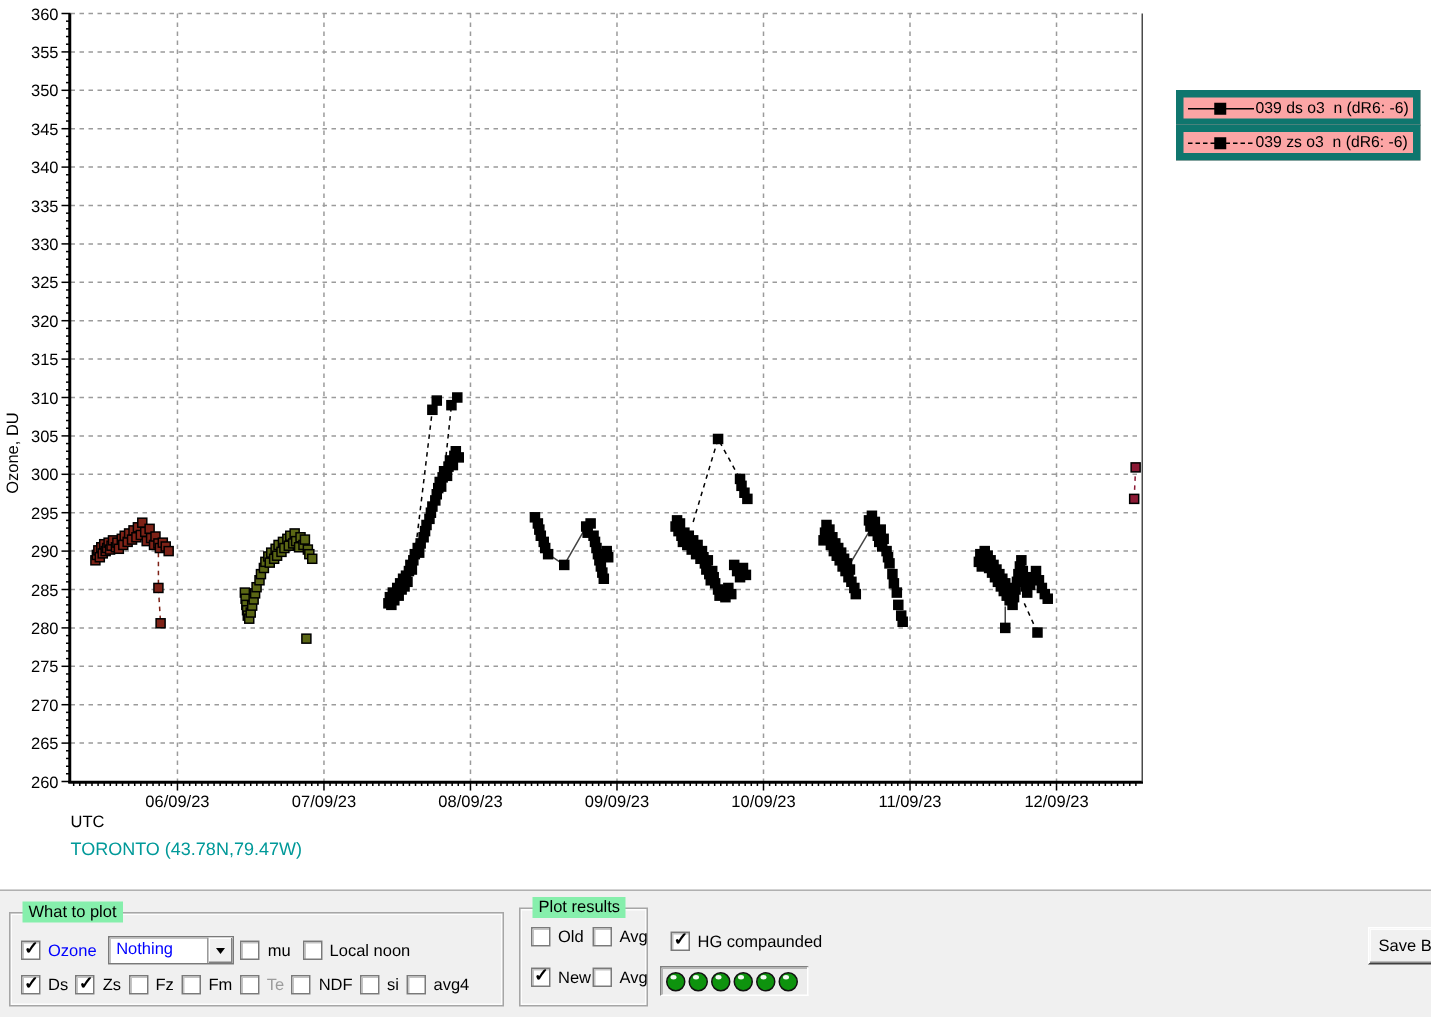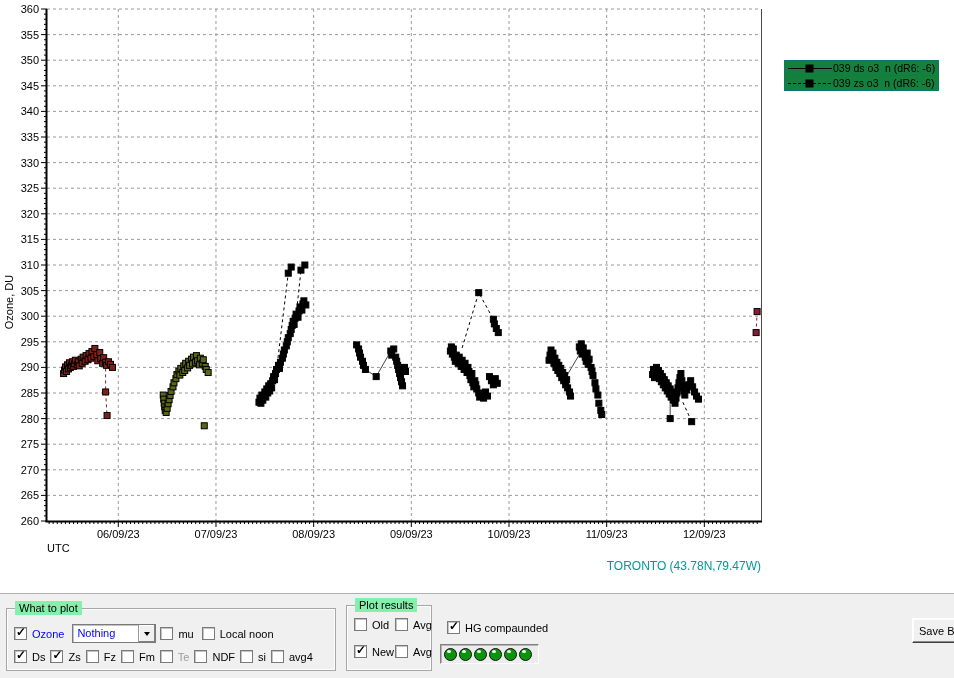--- a/index.html
+++ b/index.html
@@ -3,23 +3,23 @@
 <meta charset="utf-8">
 <style>
   html,body{margin:0;padding:0;background:#fff}
   #app{position:relative;width:954px;height:678px;overflow:hidden;background:#fff;
        font-family:"Liberation Sans",sans-serif;font-size:11px;color:#000}
   #chart-region{position:absolute;left:0;top:0;width:954px;height:593px;background:#fff}
   #chart-svg{position:absolute;left:0;top:0}
   #ylab{position:absolute;left:-21px;top:296px;width:60px;text-align:center;
         transform:rotate(-90deg);font-size:11px;white-space:nowrap}
   #xlab{position:absolute;left:47px;top:542px;width:714px;text-align:left;font-size:11px}
-  #station{position:absolute;left:47px;top:559px;width:714px;text-align:right;font-size:12px}
+  #station{position:absolute;left:47px;top:559px;width:714px;text-align:left;font-size:12px}
   #legend{position:absolute;left:784px;top:60px}
-  .legend-entry{display:flex;align-items:center;height:14px;border:1px solid #0f766e;background:#15803d;
+  .legend-entry{display:flex;align-items:center;height:14px;border:5px solid #0f766e;background:#fca5a5;
         padding:0 3px 0 2px;font-size:10.5px}
   .legend-entry+.legend-entry{margin-top:-1px}
   .legend-label{white-space:pre}
   #panel{position:absolute;left:0;top:593px;width:954px;height:85px;background:#f0f0f0;
         border-top:1px solid #b0b0b0;box-sizing:border-box}
   .groupbox{position:absolute;border:1px solid #a6a6a6;box-shadow:inset 0 0 0 1px #fdfdfd}
   .gb-title{position:absolute;top:-8px;left:8px;background:#86efac;padding:0 4px;line-height:14px}
   #gb-what{left:6px;top:14px;width:328px;height:61px}
   #gb-results{left:346px;top:11px;width:84px;height:64px}
   #wtp-row1{position:absolute;left:7px;top:15px;display:flex;align-items:center}

